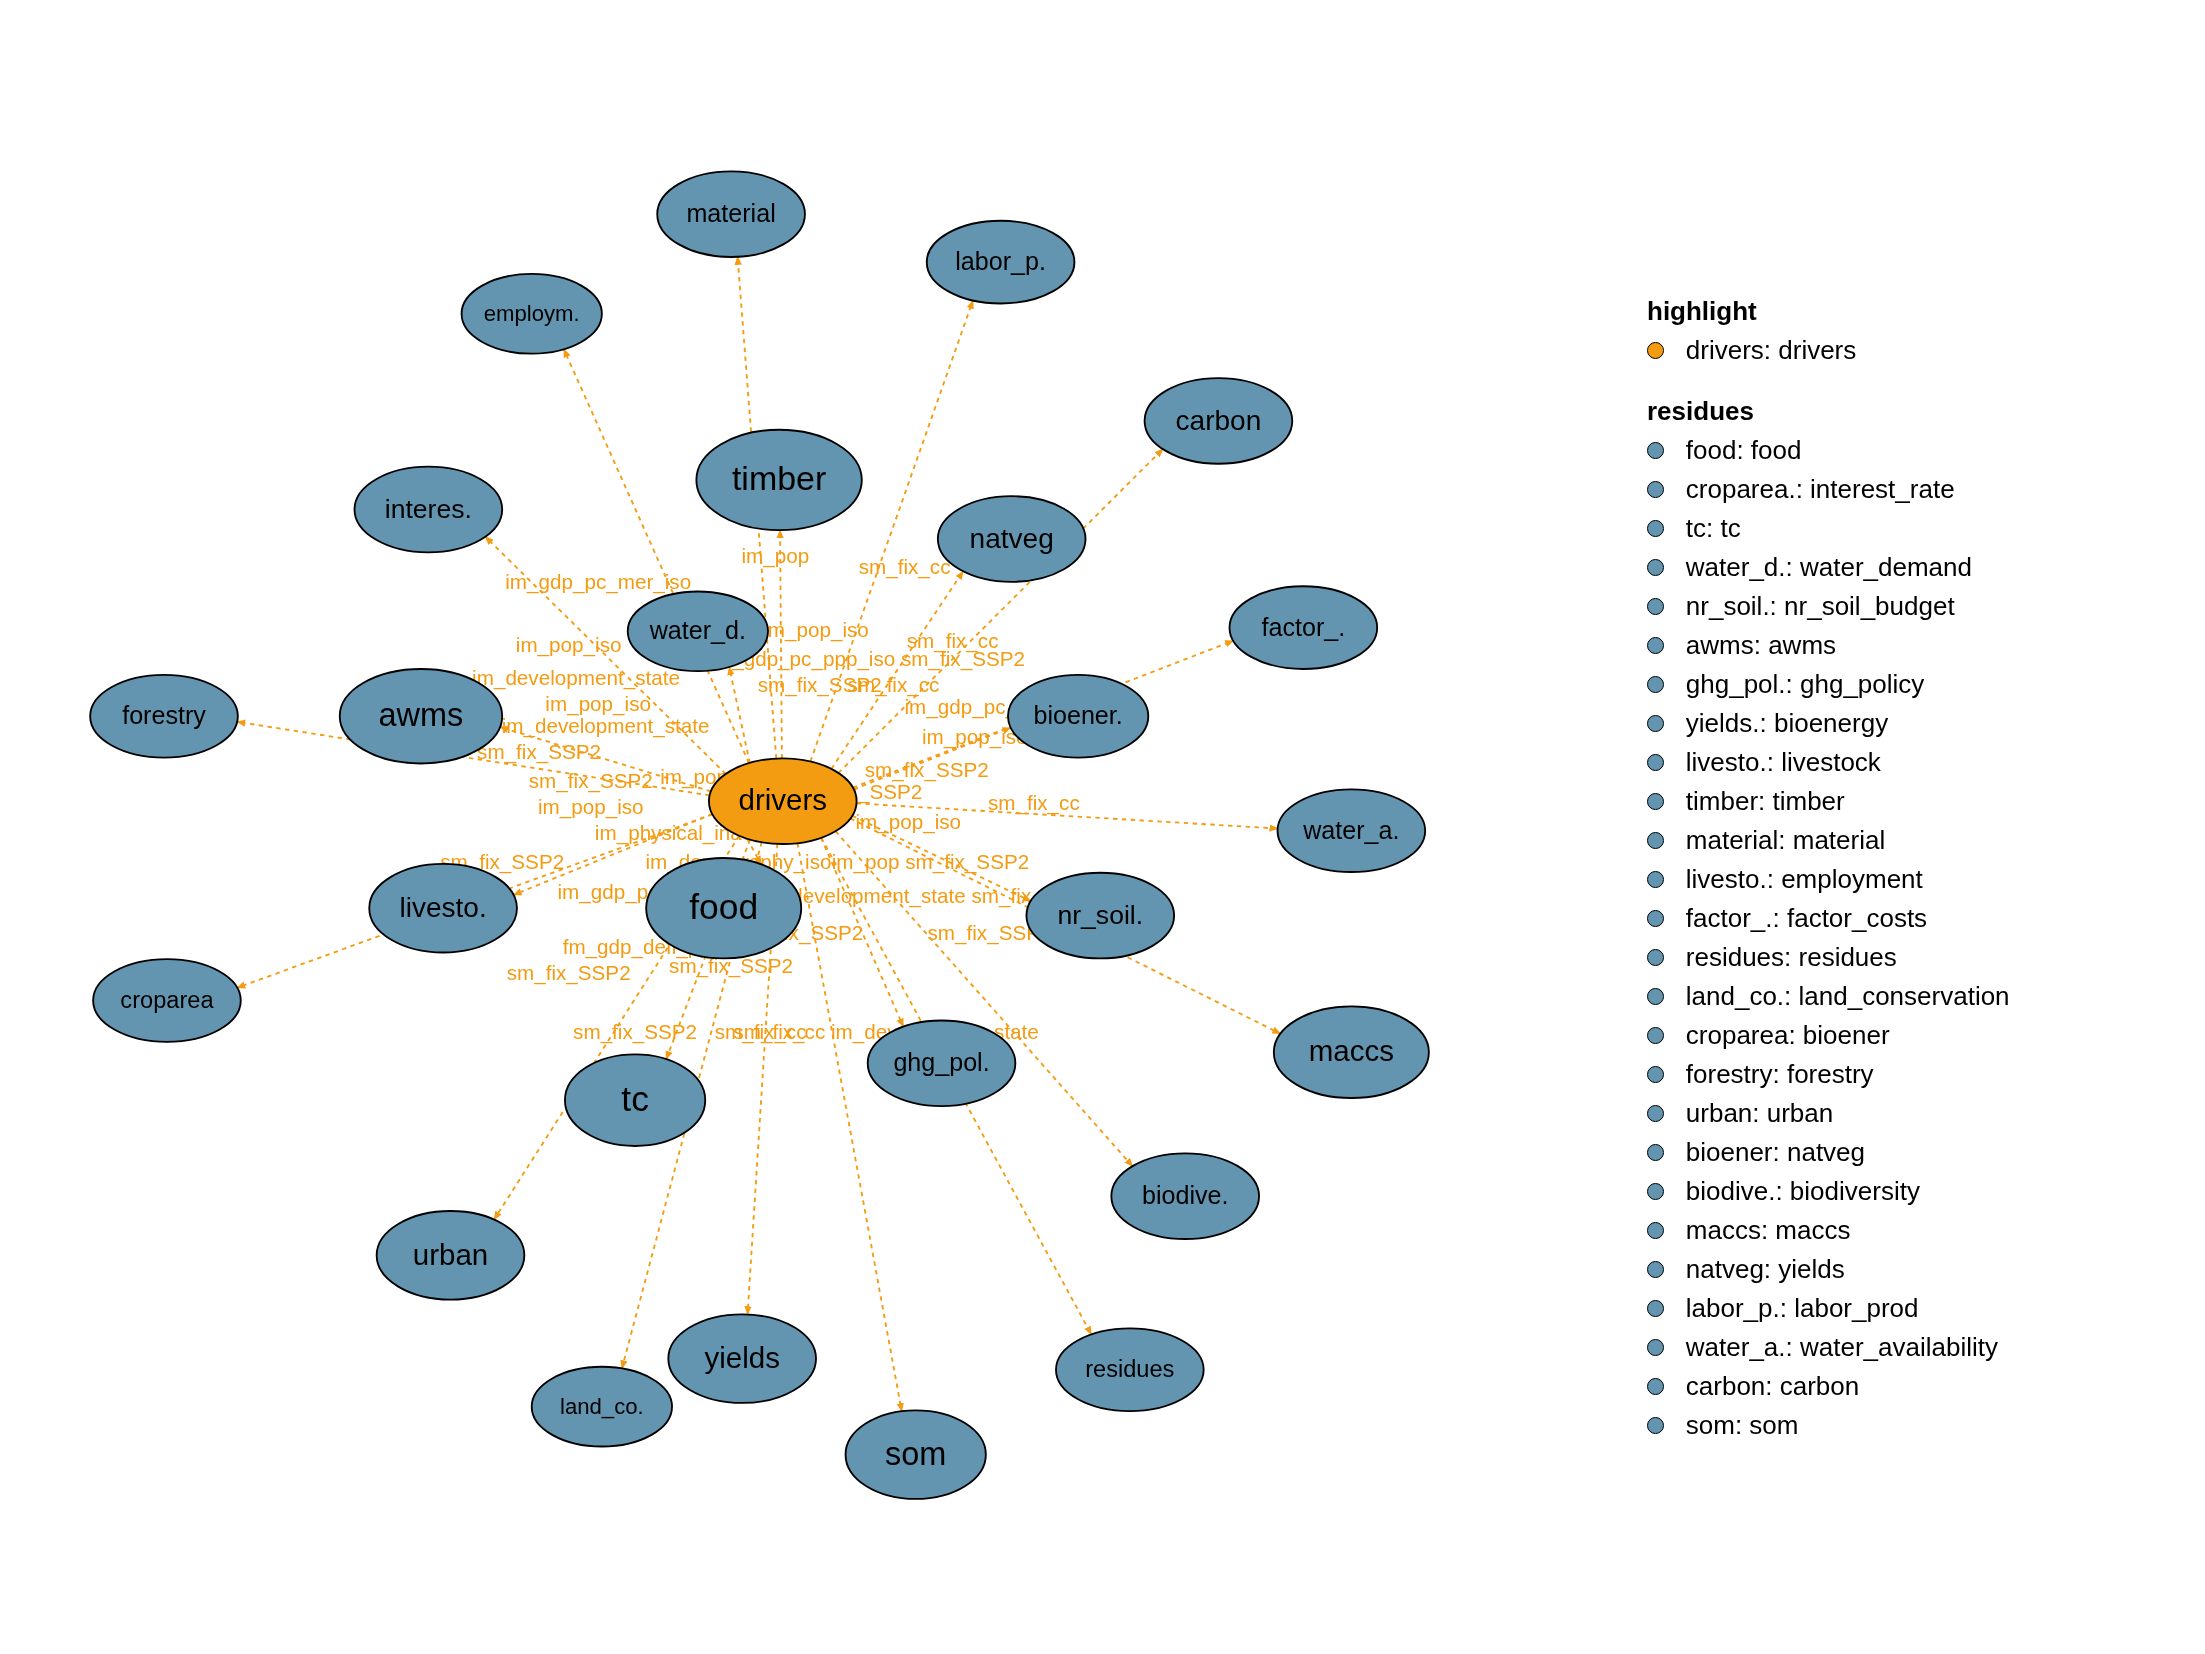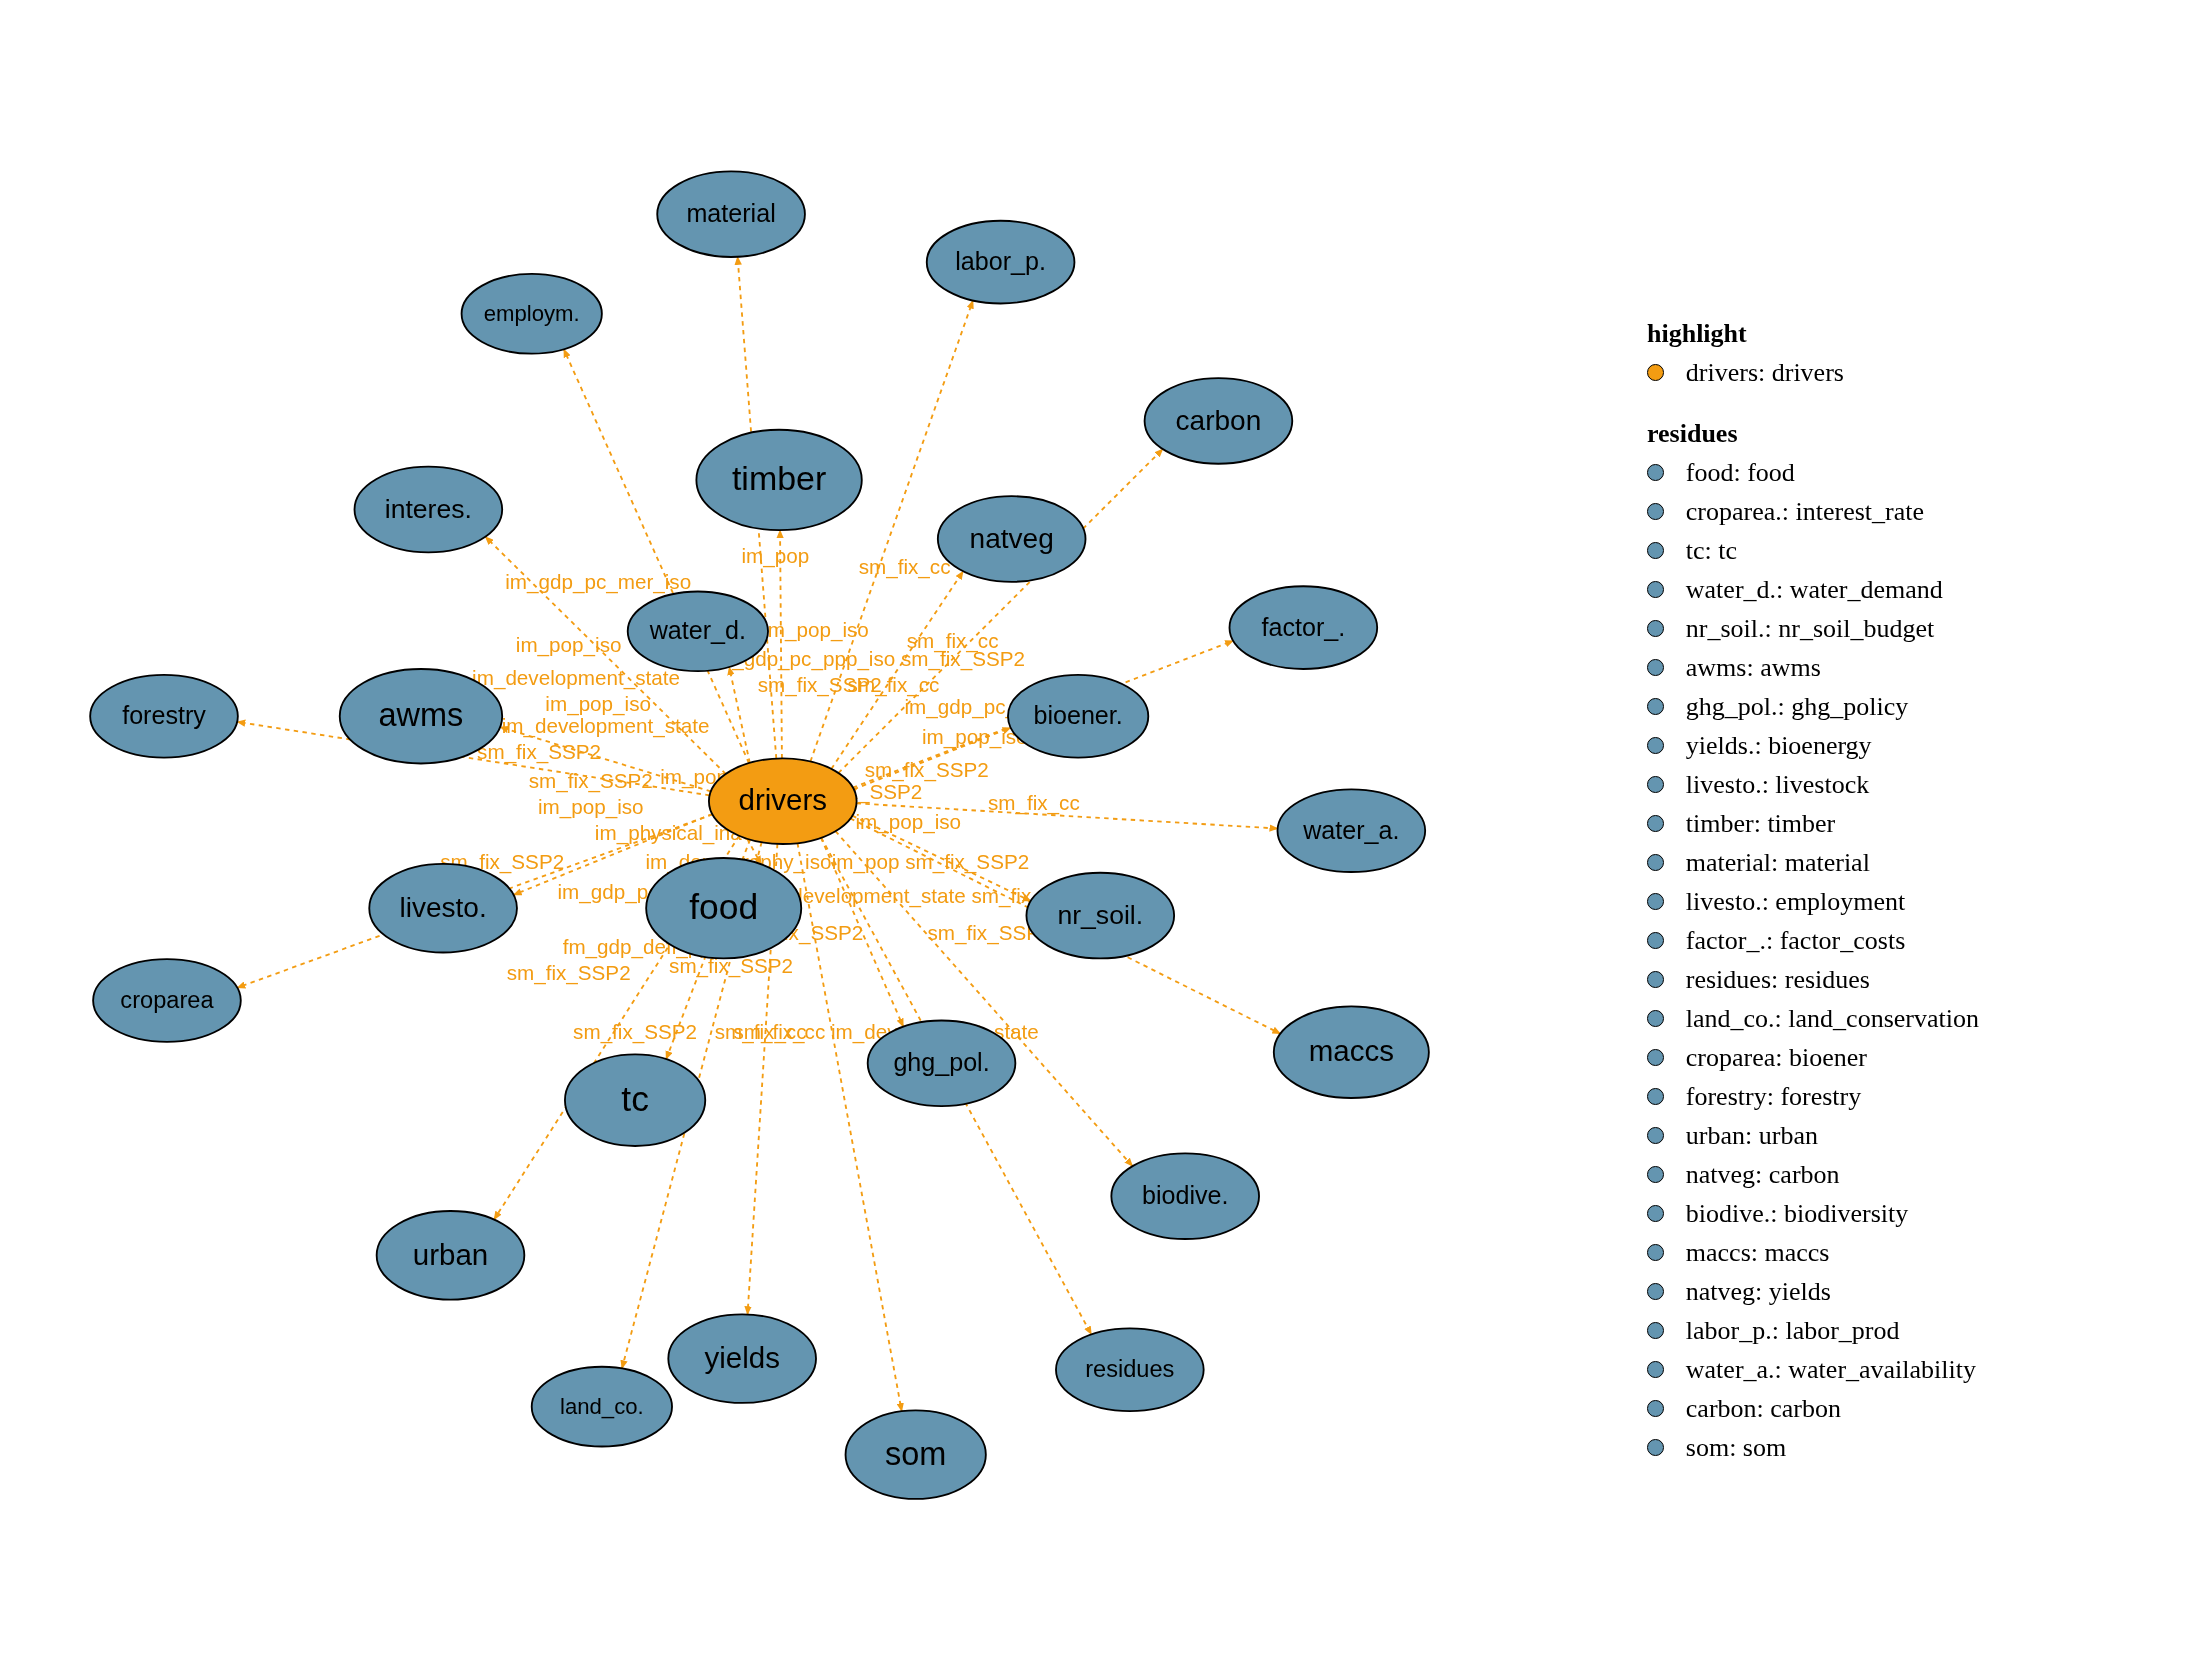--- a/index.html
+++ b/index.html
@@ -46,26 +46,25 @@
   .edge-label {
     fill: #f39c12;
     font-family: Arial, Helvetica, sans-serif;
     font-size: 28px;
     text-anchor: middle;
     dominant-baseline: middle;
     pointer-events: none;
   }
   .legend {
     position: absolute;
-    top: 314px;
+    top: 292px;
     left: 1647px;
     font-size: 26px;
     line-height: 1.5;
     color: #000;
-    font-family: Liberation Serif, serif;
   }
   .legend .section-title {
     font-weight: bold;
     margin-bottom: 0;
   }
   .legend .row {
     display: flex;
     align-items: center;
     gap: 22px;
   }
@@ -349,21 +348,21 @@
         <div class="row">
           <span class="bullet blue"></span>
           <span>forestry: forestry</span>
         </div>
         <div class="row">
           <span class="bullet blue"></span>
           <span>urban: urban</span>
         </div>
         <div class="row">
           <span class="bullet blue"></span>
-          <span>natveg: carbon</span>
+          <span>bioener: natveg</span>
         </div>
         <div class="row">
           <span class="bullet blue"></span>
           <span>biodive.: biodiversity</span>
         </div>
         <div class="row">
           <span class="bullet blue"></span>
           <span>maccs: maccs</span>
         </div>
         <div class="row">

